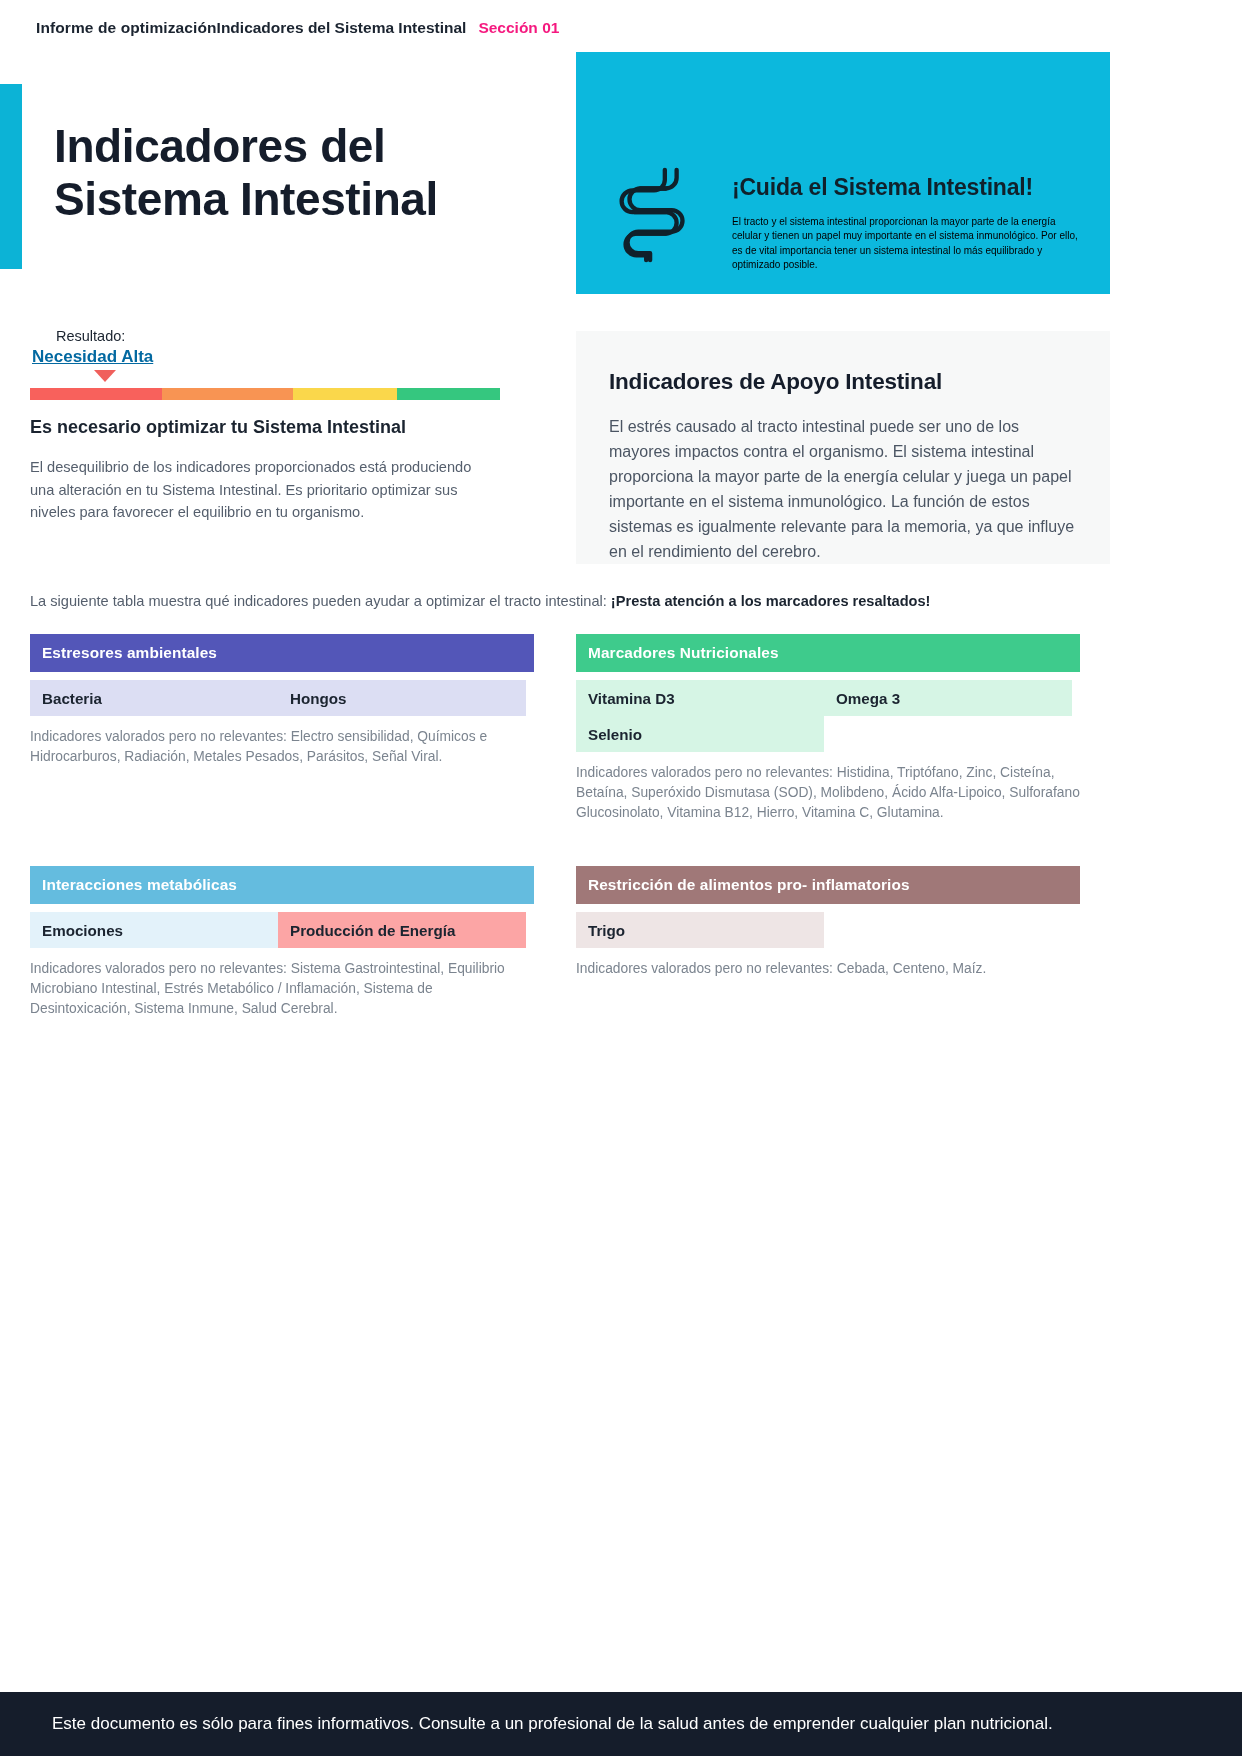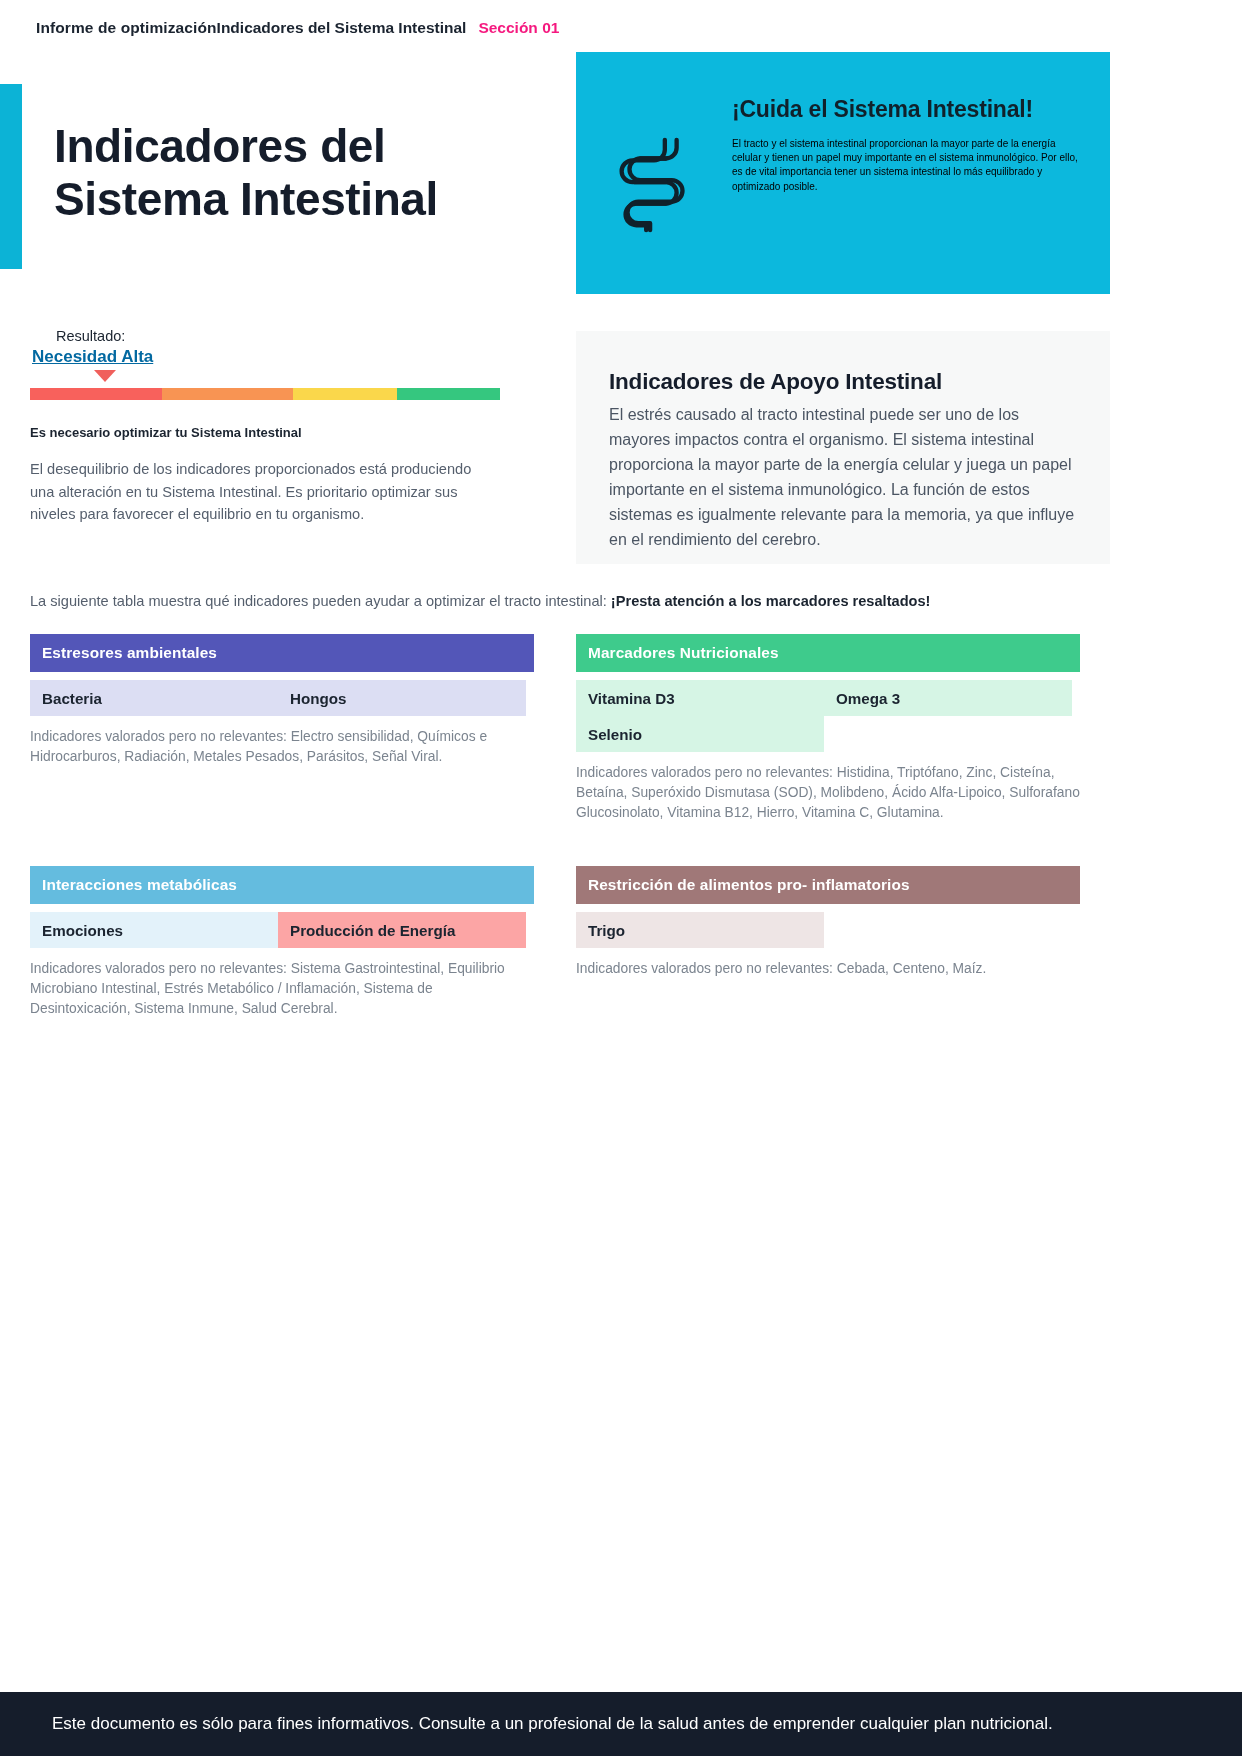--- a/index.html
+++ b/index.html
@@ -131,22 +131,22 @@
   }
   .gauge-bar {
     display: flex;
     width: 470px;
     height: 12px;
     overflow: hidden;
   }
   .gauge-seg { height: 12px; }
 
   .gauge-headline {
-    margin-top: 25px;
-    font-size: 13px;
+    margin-top: 17px;
+    font-size: 18px;
     font-weight: 700;
     color: #1b2430;
   }
   .gauge-text {
     margin-top: 18px;
     font-size: 14.6px;
     line-height: 1.55;
     color: #555f6d;
     width: 465px;
   }
@@ -157,21 +157,21 @@
     left: 576px; top: 331px;
     width: 534px; height: 233px;
     background: #f7f8f8;
     padding: 38px 34px 0 33px;
   }
   .support-title {
     font-size: 22.5px;
     font-weight: 700;
     color: #151d2b;
     letter-spacing: -0.2px;
-    margin-bottom: 8px;
+    margin-bottom: 20px;
   }
   .support-text {
     font-size: 16px;
     line-height: 1.56;
     color: #4b5563;
   }
 
   
   .intro-line {
     position: absolute;
@@ -250,21 +250,21 @@
     <div class="topbar-left">Informe de optimización</div>
     <div class="topbar-right">
       <span class="doc-title">Indicadores del Sistema Intestinal</span>
       <span class="section-tag">Sección 01</span>
     </div>
   </div>
 
   <div class="accent-bar" style="background: rgb(12, 179, 214);"></div>
   <h1 class="hero-title">Indicadores del Sistema Intestinal</h1>
 
-  <div class="callout" style="background: rgb(12, 184, 221);">
+  <div class="callout" style="background: rgb(12, 184, 221); align-items: flex-end;">
     <div class="callout-icon">
       <svg viewBox="0 0 110 110" width="108" height="108" fill="none" stroke="#10212b" stroke-width="4.4" stroke-linecap="round" stroke-linejoin="round">
         <path d="M76 10 v8 a11 11 0 0 1 -11 11 h-26 a11 11 0 0 0 0 22 h32 a11 11 0 0 1 0 22 h-34 a11 11 0 0 0 0 22 h12 v7"></path>
         <path d="M64 10 v10 a11 11 0 0 1 -11 11 h-22 a11 11 0 0 0 0 22 h34 a11 11 0 0 1 0 22 h-30 a11 11 0 0 0 0 22 h10 v5"></path>
         <path d="M39 29 h26"></path>
         <path d="M33 53 h32"></path>
         <path d="M31 75 h34"></path>
       </svg>
     </div>
     <div class="callout-body">

